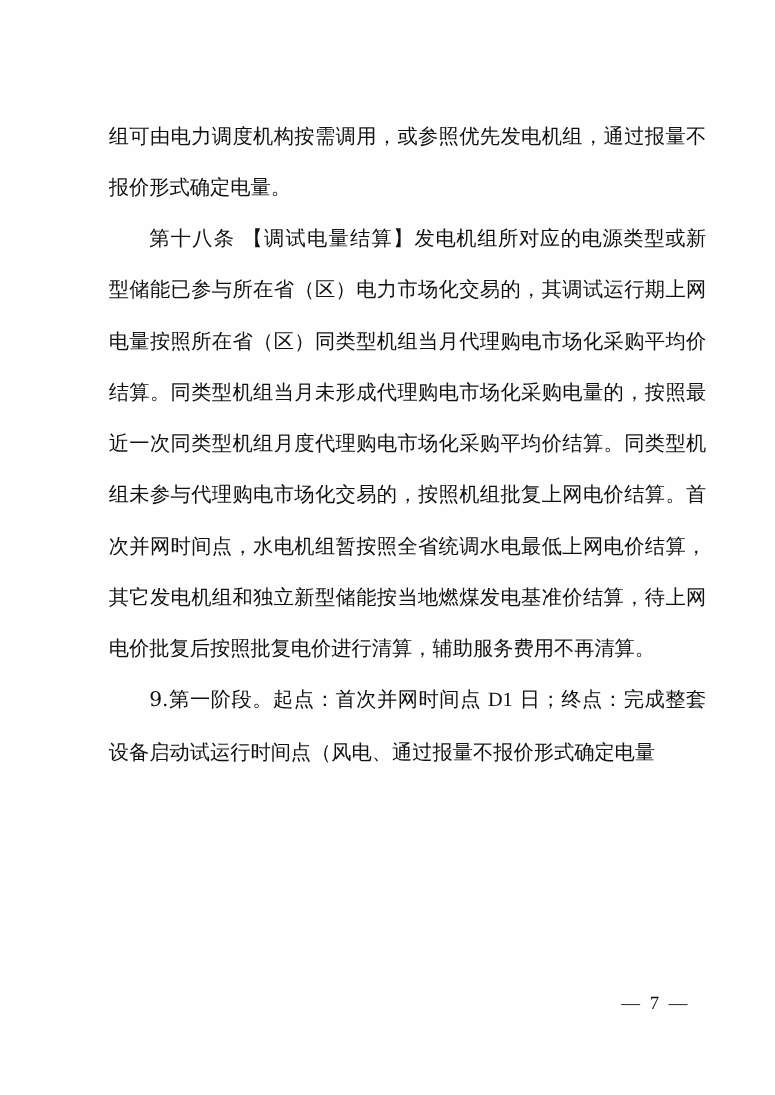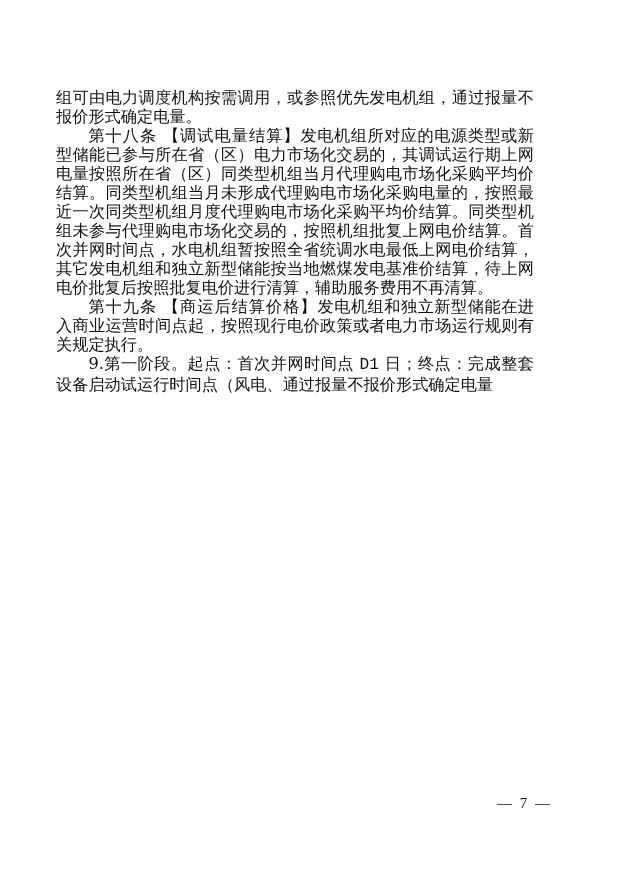--- a/index.html
+++ b/index.html
@@ -15,57 +15,56 @@
   }
   .page {
     position: relative;
     width: 620px;
     height: 876px;
     box-sizing: border-box;
     background: #fefefe;
   }
   .content {
     position: absolute;
-    left: 56px;
+    left: 87px;
     top: 88px;
     width: 478px;
     color: #111111;
     font-size: 16.2px;
-    line-height: 19px;
+    line-height: 41px;
     text-align: justify;
     text-justify: inter-ideograph;
   }
   .para {
     margin: 0;
     text-indent: 0;
   }
   .para.indent {
     text-indent: 2em;
   }
   .bold {
     font-weight: normal;
     letter-spacing: 0.5px;
   }
   .latin {
-    font-family: Liberation Mono, monospace;
+    font-family: Liberation Serif, serif;
   }
   .pagenum {
     position: absolute;
     right: 68px;
     bottom: 64px;
     font-size: 15px;
     color: #111111;
     font-family: "Liberation Serif", serif;
     letter-spacing: 2px;
   }
 </style>
 </head>
 <body>
 
 <div class="page">
   <div class="content">
       <div class="para"><span>组可由电力调度机构按需调用，或参照优先发电机组，通过报量不报价形式确定电量。</span></div>
       <div class="para indent"><span class="bold">第十八条</span><span> </span><span class="bold">【调试电量结算】</span><span>发电机组所对应的电源类型或新型储能已参与所在省（区）电力市场化交易的，其调试运行期上网电量按照所在省（区）同类型机组当月代理购电市场化采购平均价结算。同类型机组当月未形成代理购电市场化采购电量的，按照最近一次同类型机组月度代理购电市场化采购平均价结算。同类型机组未参与代理购电市场化交易的，按照机组批复上网电价结算。首次并网时间点，水电机组暂按照全省统调水电最低上网电价结算，其它发电机组和独立新型储能按当地燃煤发电基准价结算，待上网电价批复后按照批复电价进行清算，辅助服务费用不再清算。</span></div>
-      <div class="para indent"><span class="bold">第十九条</span><span> </span><span class="bold">【商运后结算价格】</span><span>发电机组和独立新型储能在进入商业运营时间点起，按照现行电价政策或者电力市场运行规则有关规定执行。</span></div>
       <div class="para indent"><span>9.第一阶段。起点：首次并网时间点 </span><span class="latin">D1</span><span> 日；终点：完成整套设备启动试运行时间点（风电、通过报量不报价形式确定电量</span></div>
     </div>
   <div class="pagenum">— 7 —</div>
 </div>
 
 </body></html>

